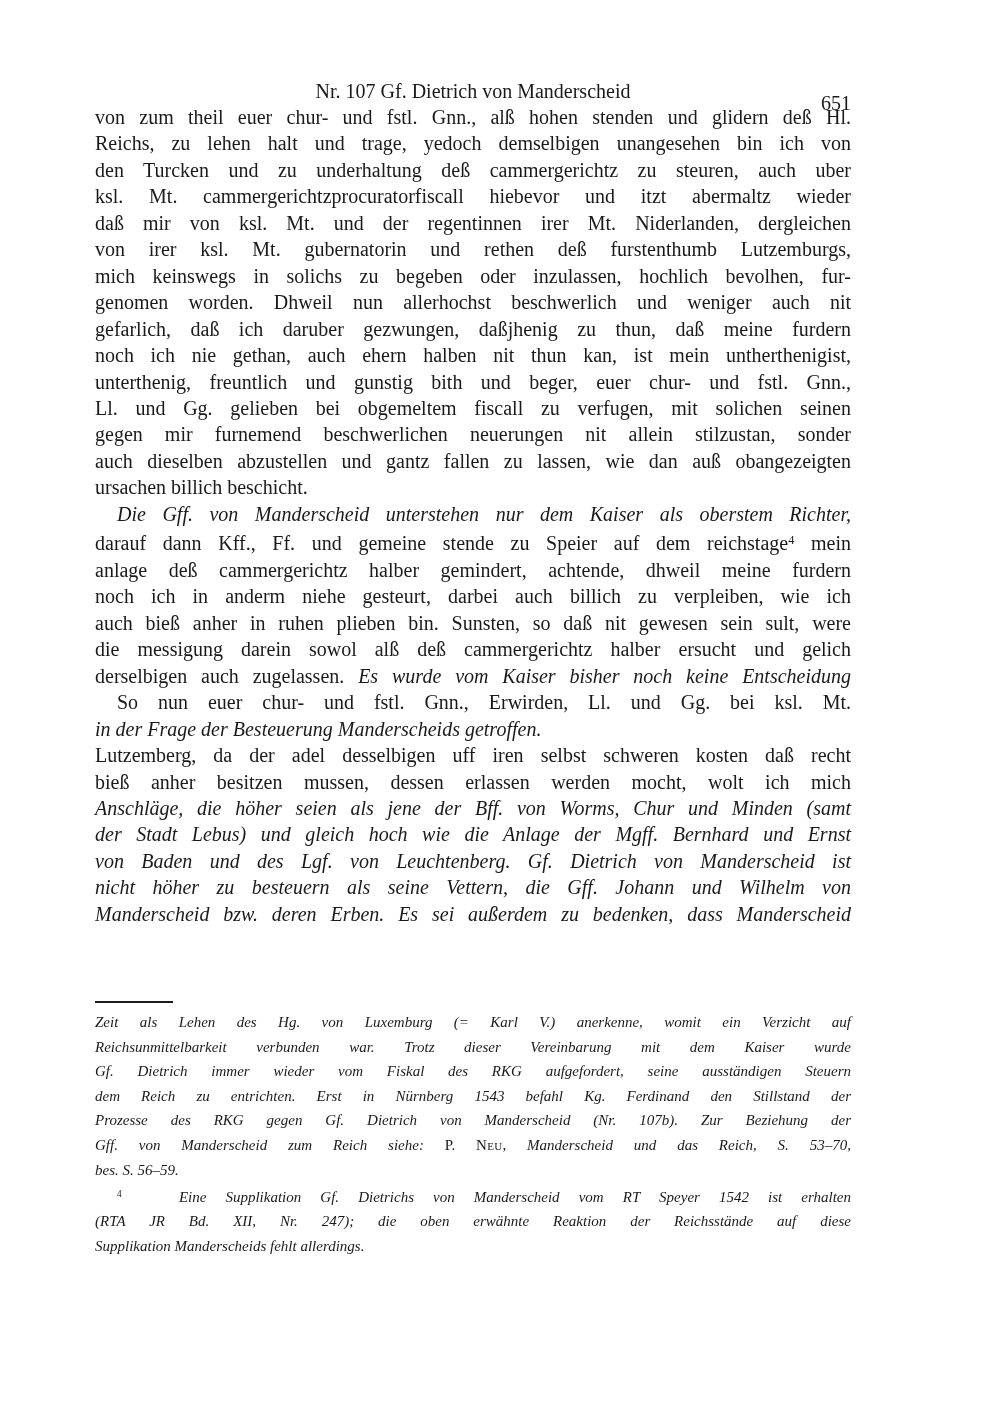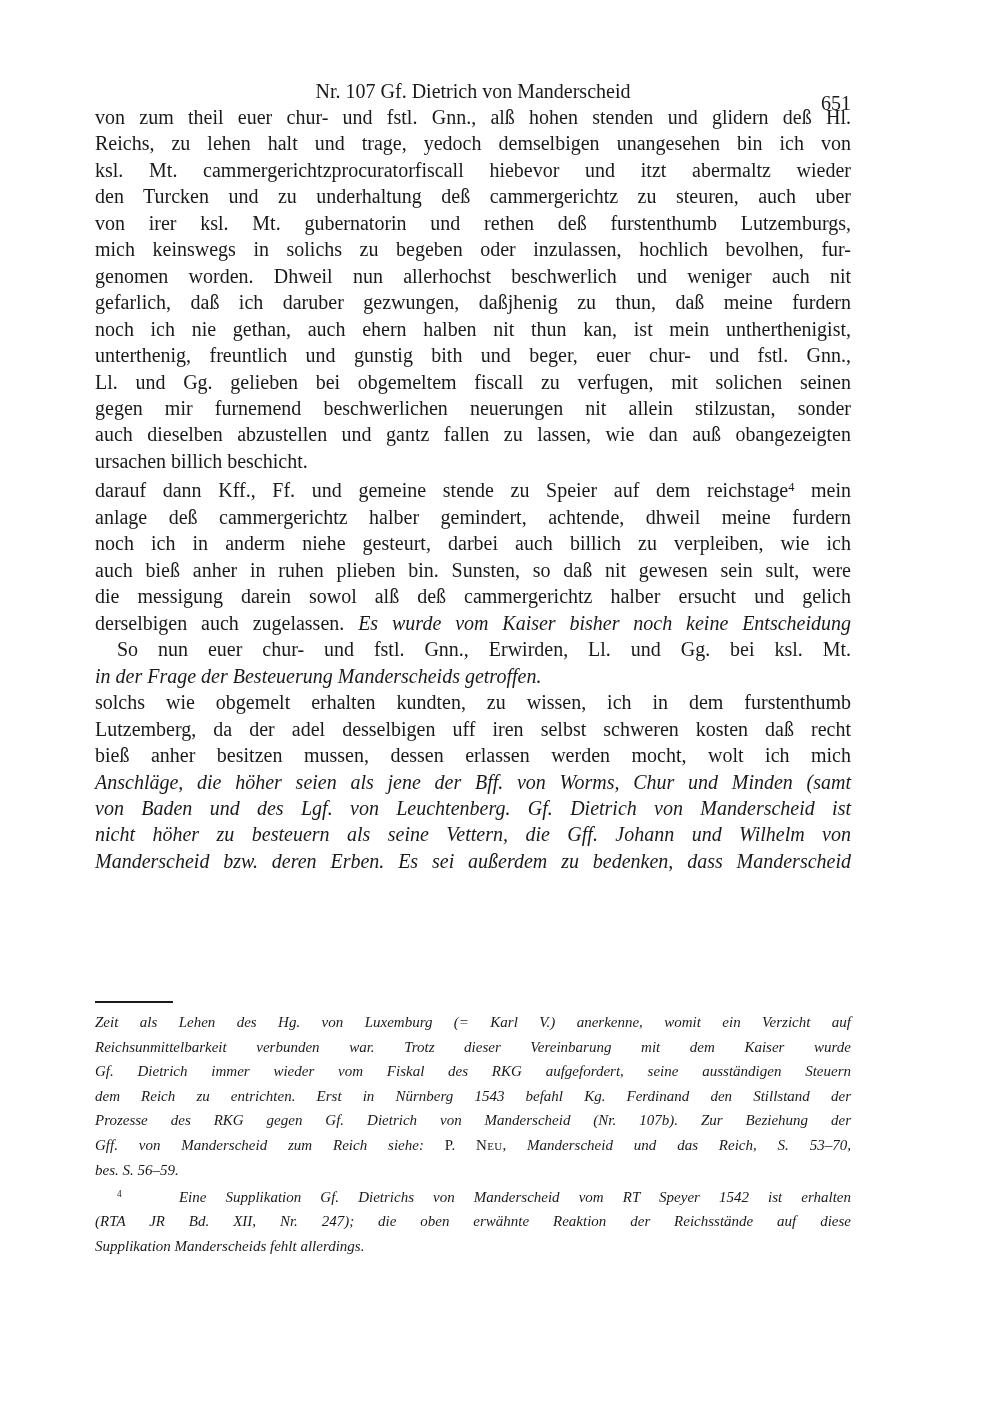--- a/index.html
+++ b/index.html
@@ -81,44 +81,46 @@
 <div class="page">
 
   <div class="header">
     <div class="running-title">Nr. 107 Gf. Dietrich von Manderscheid</div>
     <div class="page-number">651</div>
   </div>
 
   <div class="body-text" id="body-lines">
       <div class="line al-just"><span class="s-r">von zum theil euer chur- und fstl. Gnn., alß hohen stenden und glidern deß Hl.</span></div>
       <div class="line al-just"><span class="s-r">Reichs, zu lehen halt und trage, yedoch demselbigen unangesehen bin ich von</span></div>
+      <div class="line al-just"><span class="s-r">den Turcken und zu underhaltung deß cammergerichtz zu steuren, auch uber</span></div>
       <div class="line al-just"><span class="s-r">ksl. Mt. cammergerichtzprocuratorfiscall hiebevor und itzt abermaltz wieder</span></div>
-      <div class="line al-just"><span class="s-r">den Turcken und zu underhaltung deß cammergerichtz zu steuren, auch uber</span></div>
+      <div class="line al-just"><span class="s-r">daß mir von ksl. Mt. und der regentinnen irer Mt. Niderlanden, dergleichen</span></div>
       <div class="line al-just"><span class="s-r">von irer ksl. Mt. gubernatorin und rethen deß furstenthumb Lutzemburgs,</span></div>
       <div class="line al-just"><span class="s-r">mich keinswegs in solichs zu begeben oder inzulassen, hochlich bevolhen, fur-</span></div>
       <div class="line al-just"><span class="s-r">genomen worden. Dhweil nun allerhochst beschwerlich und weniger auch nit</span></div>
       <div class="line al-just"><span class="s-r">gefarlich, daß ich daruber gezwungen, daßjhenig zu thun, daß meine furdern</span></div>
       <div class="line al-just"><span class="s-r">noch ich nie gethan, auch ehern halben nit thun kan, ist mein untherthenigist,</span></div>
       <div class="line al-just"><span class="s-r">unterthenig, freuntlich und gunstig bith und beger, euer chur- und fstl. Gnn.,</span></div>
       <div class="line al-just"><span class="s-r">Ll. und Gg. gelieben bei obgemeltem fiscall zu verfugen, mit solichen seinen</span></div>
       <div class="line al-just"><span class="s-r">gegen mir furnemend beschwerlichen neuerungen nit allein stilzustan, sonder</span></div>
       <div class="line al-just"><span class="s-r">auch dieselben abzustellen und gantz fallen zu lassen, wie dan auß obangezeigten</span></div>
       <div class="line al-left"><span class="s-r">ursachen billich beschicht.</span></div>
+      <div class="line al-just indent"><span class="s-i">Die Gff. von Manderscheid unterstehen nur dem Kaiser als oberstem Richter,</span></div>
       <div class="line al-just"><span class="s-r">darauf dann Kff., Ff. und gemeine stende zu Speier auf dem reichstage</span><span class="s-sup">4</span><span class="s-r"> mein</span></div>
       <div class="line al-just"><span class="s-r">anlage deß cammergerichtz halber gemindert, achtende, dhweil meine furdern</span></div>
       <div class="line al-just"><span class="s-r">noch ich in anderm niehe gesteurt, darbei auch billich zu verpleiben, wie ich</span></div>
       <div class="line al-just"><span class="s-r">auch bieß anher in ruhen plieben bin. Sunsten, so daß nit gewesen sein sult, were</span></div>
       <div class="line al-just"><span class="s-r">die messigung darein sowol alß deß cammergerichtz halber ersucht und gelich</span></div>
       <div class="line al-just"><span class="s-r">derselbigen auch zugelassen. </span><span class="s-i">Es wurde vom Kaiser bisher noch keine Entscheidung</span></div>
       <div class="line al-just indent"><span class="s-r">So nun euer chur- und fstl. Gnn., Erwirden, Ll. und Gg. bei ksl. Mt.</span></div>
       <div class="line al-left"><span class="s-i">in der Frage der Besteuerung Manderscheids getroffen.</span></div>
-      <div class="line al-just"><span class="s-r">solchs wie obgemelt erhalten kundten, zu wissen, ich in dem furstenthumb</span></div>
       <div class="line al-just"><span class="s-r">Lutzemberg, da der adel desselbigen uff iren selbst schweren kosten daß recht</span></div>
       <div class="line al-just"><span class="s-r">bieß anher besitzen mussen, dessen erlassen werden mocht, wolt ich mich</span></div>
       <div class="line al-just"><span class="s-i">Anschläge, die höher seien als jene der Bff. von Worms, Chur und Minden (samt</span></div>
+      <div class="line al-just"><span class="s-i">der Stadt Lebus) und gleich hoch wie die Anlage der Mgff. Bernhard und Ernst</span></div>
       <div class="line al-just"><span class="s-i">von Baden und des Lgf. von Leuchtenberg. Gf. Dietrich von Manderscheid ist</span></div>
       <div class="line al-just"><span class="s-i">nicht höher zu besteuern als seine Vettern, die Gff. Johann und Wilhelm von</span></div>
       <div class="line al-just"><span class="s-i">Manderscheid bzw. deren Erben. Es sei außerdem zu bedenken, dass Manderscheid</span></div>
     </div>
 
   <div class="fn-rule"></div>
 
   <div class="footnotes" id="footnote-lines">
       <div class="line al-just"><span class="s-i">Zeit als Lehen des Hg. von Luxemburg (= Karl V.) anerkenne, womit ein Verzicht auf</span></div>
       <div class="line al-just"><span class="s-i">Reichsunmittelbarkeit verbunden war. Trotz dieser Vereinbarung mit dem Kaiser wurde</span></div>

